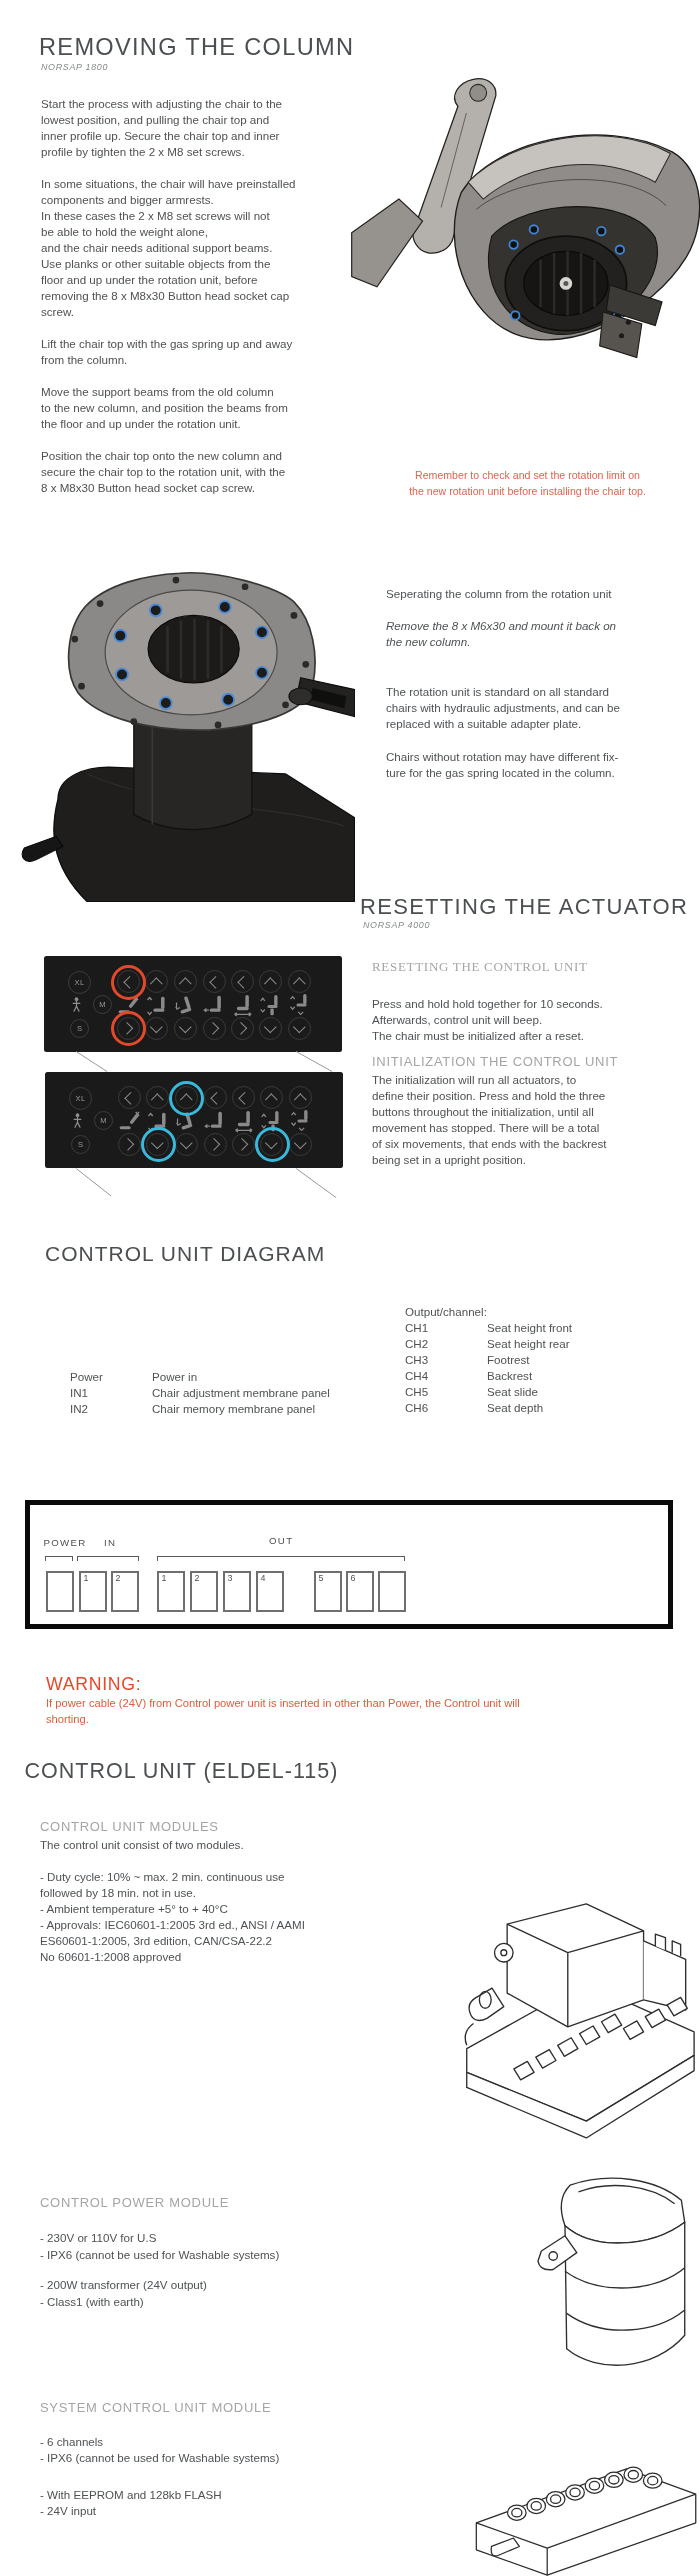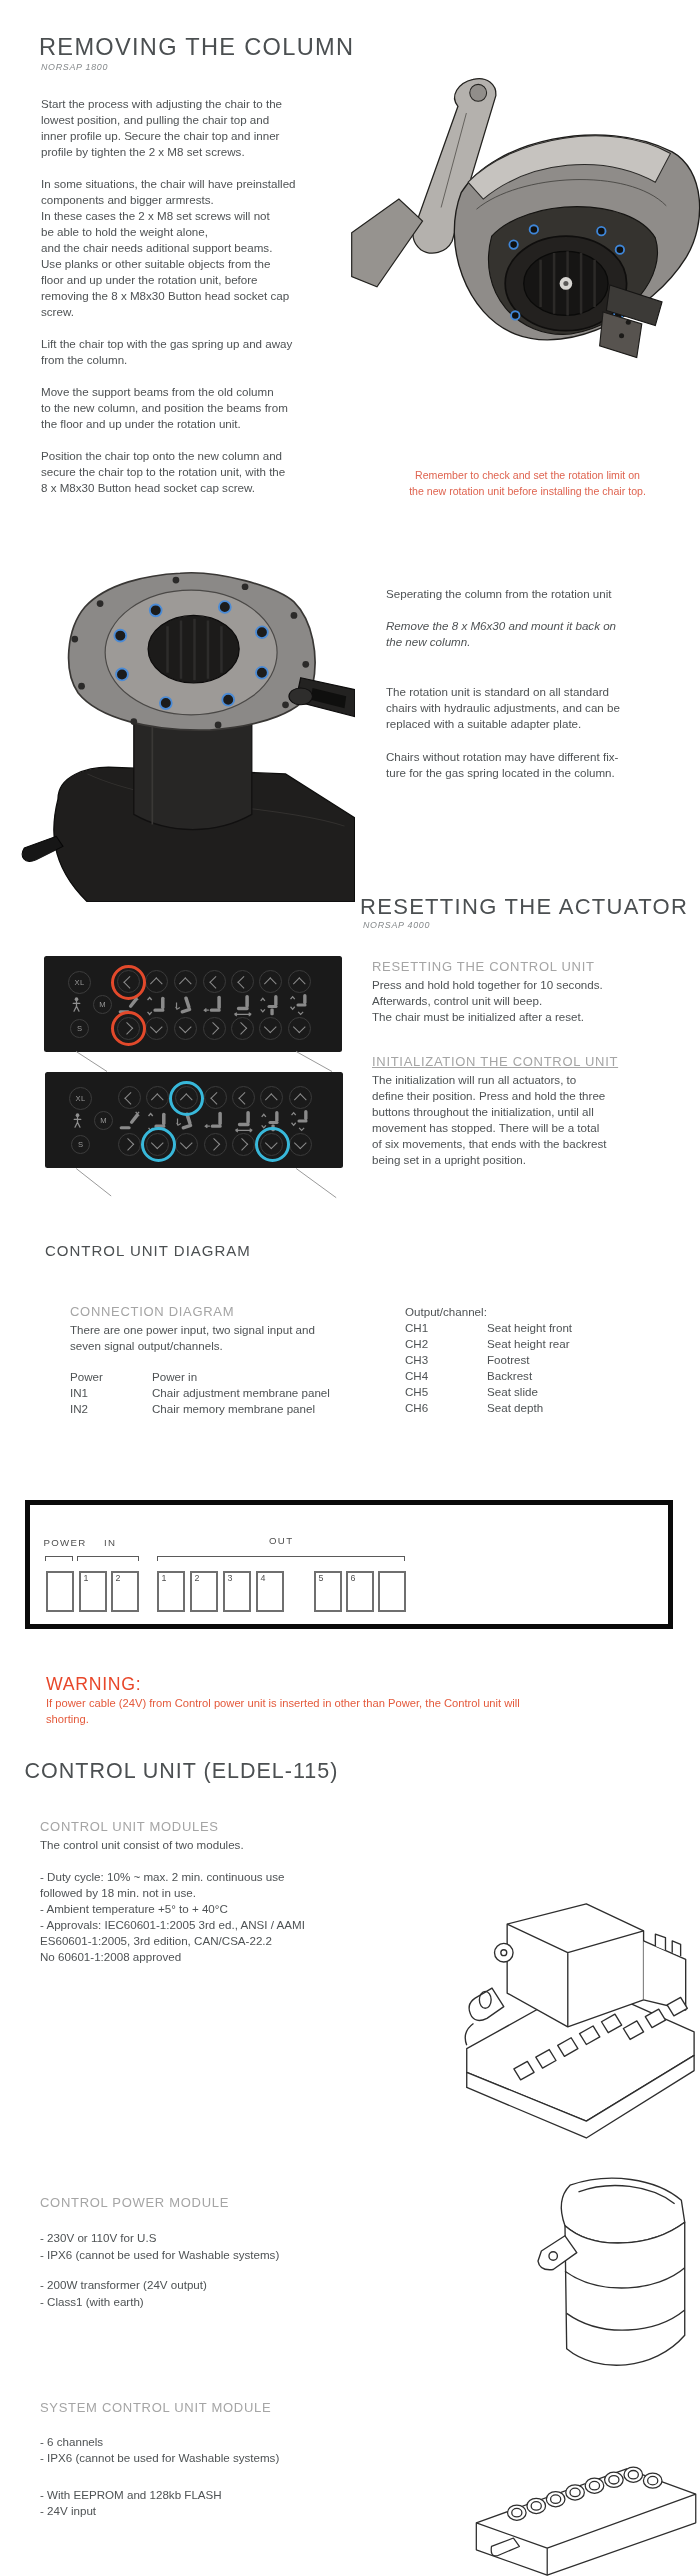--- a/index.html
+++ b/index.html
@@ -1,21 +1,21 @@
 <!DOCTYPE html>
 <html style="font-size:13.5px"><head>
 <meta charset="utf-8">
 <style>
   html,body{margin:0;padding:0;background:#ffffff;}
   #page{position:relative;width:700px;height:2576px;background:#ffffff;overflow:hidden;
         font-family:"Liberation Sans",sans-serif;color:#4e5254;}
   .abs{position:absolute;}
   .pre{white-space:pre-line;}
   .h1{font-size:23.6px;letter-spacing:1.3px;color:#4b4f51;font-weight:400;}
-  .h1b{font-size:15px;letter-spacing:1px;color:#4b4f51;font-weight:400;}
+  .h1b{font-size:21px;letter-spacing:1px;color:#4b4f51;font-weight:400;}
   .sub{font-size:8.9px;font-style:italic;color:#85898b;letter-spacing:0.7px;}
   .gh{font-size:13px;letter-spacing:0.7px;color:#a5a5a5;font-weight:400;}
   .body{font-size:11.6px;line-height:16px;color:#4e5254;}
   .ital{font-style:italic;}
   .cap{font-size:10.6px;line-height:15.6px;color:#df6450;text-align:center;}
   .warn-t{font-size:17.7px;letter-spacing:0.7px;color:#e8472a;}
   .warn-b{font-size:11.2px;line-height:16px;color:#e45a3c;}
   .lblrow{position:relative;font-size:11.6px;line-height:16px;}
   .lbl{display:inline-block;width:82px;}
   
@@ -344,42 +344,37 @@
       <div class="ring" style="left:124px;top:8.9px;border-color:#38b8da;"></div>
       <div class="ring" style="left:96px;top:55px;border-color:#38b8da;"></div>
       <div class="ring" style="left:210px;top:55px;border-color:#38b8da;"></div>
     </div>
   <svg class="abs" style="left:68px;top:1166px;" width="278" height="35" viewBox="0 0 330 42">
     <line x1="8" y1="3" x2="50" y2="36" stroke="#9a9a9a" stroke-width="1.2"></line>
     <line x1="272" y1="3" x2="320" y2="38" stroke="#9a9a9a" stroke-width="1.2"></line>
   </svg>
 
   <div class="abs" style="left:372px;top:959px;width:278px;">
-    <div class="gh" style="margin-bottom:3px;">RESETTING THE CONTROL UNIT</div>
+    <div class="gh" style="margin-bottom:21px;font-family:Liberation Serif, serif;">RESETTING THE CONTROL UNIT</div>
     <div class="body pre">Press and hold hold together for 10 seconds.
 Afterwards, control unit will beep.
 The chair must be initialized after a reset.</div>
   </div>
   <div class="abs" style="left:372px;top:1054px;width:278px;">
-    <div class="gh" style="margin-bottom:3.4px;text-decoration:underline;">INITIALIZATION THE CONTROL UNIT</div>
+    <div class="gh" style="margin-bottom:3.4px;">INITIALIZATION THE CONTROL UNIT</div>
     <div class="body pre">The initialization will run all actuators, to
 define their position. Press and hold the three
 buttons throughout the initialization, until all
 movement has stopped. There will be a total
 of six movements, that ends with the backrest
 being set in a upright position.</div>
   </div>
 
   <div class="abs h1b" style="left:45px;top:1242px;">CONTROL UNIT DIAGRAM</div>
 
-  <div class="abs" style="left:70px;top:1304px;width:338px;">
-    <div class="gh" style="margin-bottom:3.4px;">CONNECTION DIAGRAM</div>
-    <div class="body pre">There are one power input, two signal input and
-seven signal output/channels.</div>
-  </div>
 
   <div class="abs" style="left:70px;top:1369px;">
     <div class="lblrow"><span class="lbl">Power</span><span>Power in</span></div>
     <div class="lblrow"><span class="lbl">IN1</span><span>Chair adjustment membrane panel</span></div>
     <div class="lblrow"><span class="lbl">IN2</span><span>Chair memory membrane panel</span></div>
   </div>
 
   <div class="abs" style="left:405px;top:1304px;">
     <div class="body">Output/channel:</div>
     <div class="lblrow"><span class="lbl">CH1</span><span>Seat height front</span></div>

